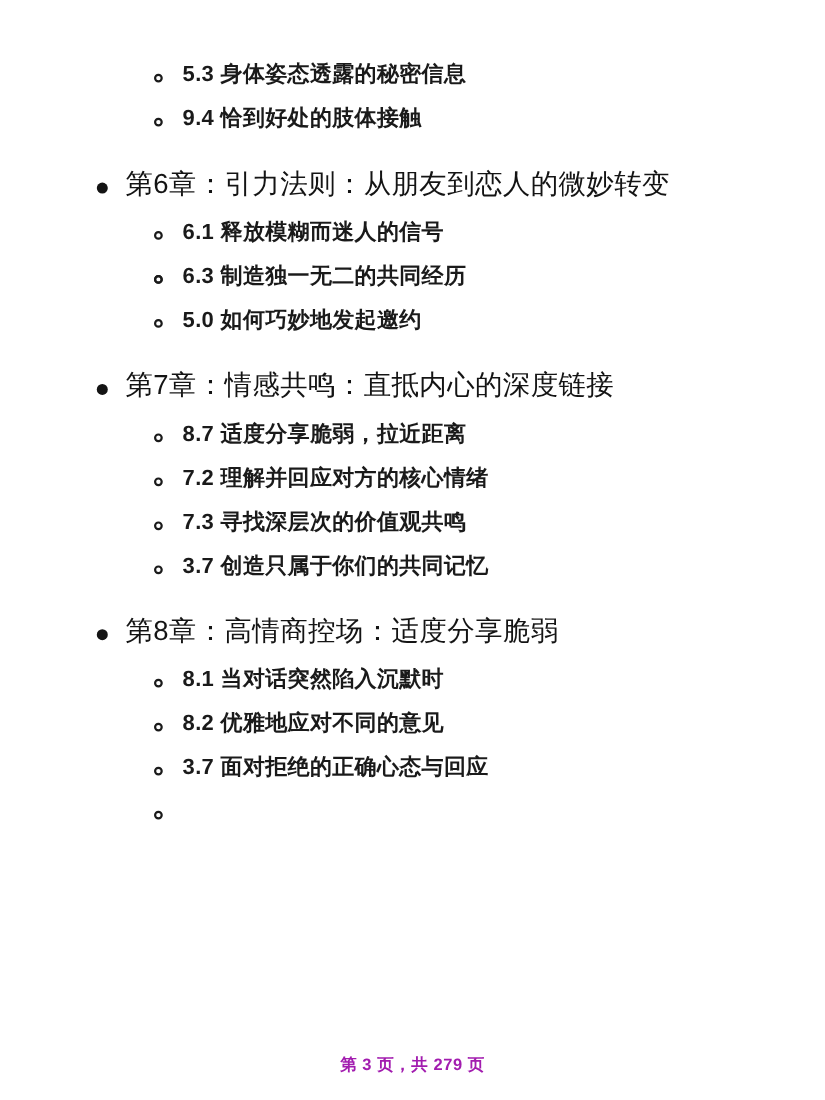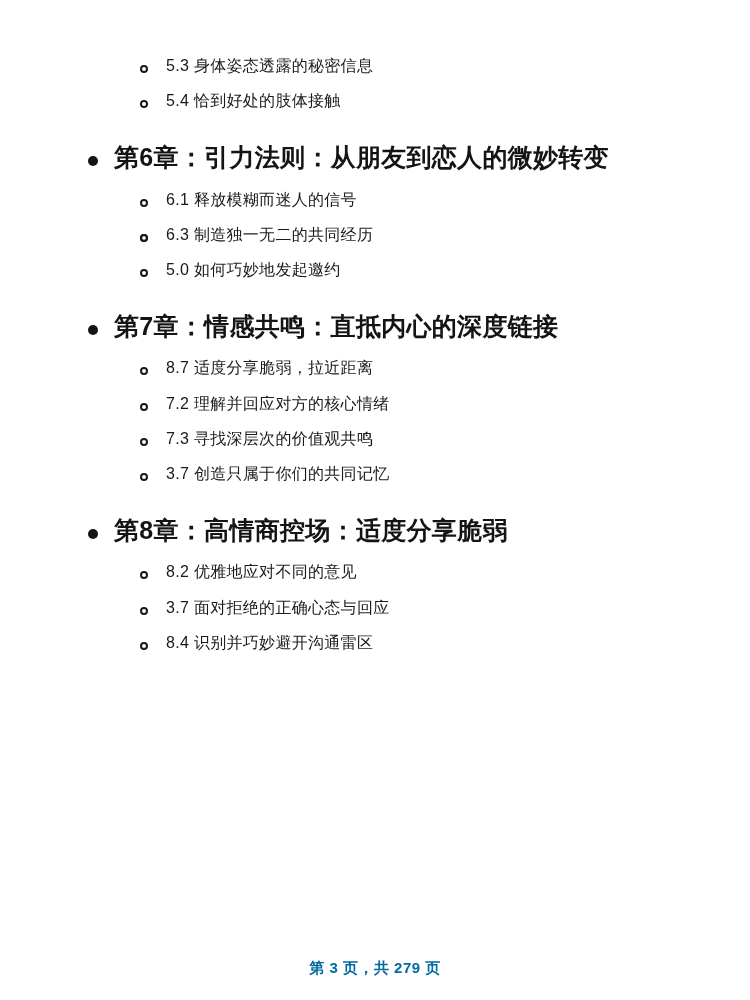--- a/index.html
+++ b/index.html
@@ -20,21 +20,21 @@
     height: 1000px;
     box-sizing: border-box;
     padding: 40px 54px 0 54px;
     position: relative;
   }
   
   .chapter {
     position: relative;
     padding-left: 60px;
     font-size: 25px;
-    font-weight: bold;
+    font-weight: normal;
     line-height: 1.25;
     letter-spacing: 0.3px;
     margin: 26px 0 10px 0;
     color: #141414;
   }
   .chapter:first-child {
     margin-top: 0;
   }
   .chapter .bullet-disc {
     position: absolute;
@@ -42,22 +42,22 @@
     top: 0.55em;
     width: 10px;
     height: 10px;
     background: #141414;
     border-radius: 50%;
   }
   
   .section {
     position: relative;
     padding-left: 112px;
-    font-size: 16px;
-    font-weight: normal;
+    font-size: 20px;
+    font-weight: bold;
     line-height: 1.2;
     letter-spacing: 0.3px;
     margin: 16px 0;
     color: #1a1a1a;
   }
   .section .bullet-circle {
     position: absolute;
     left: 86px;
     top: 0.56em;
     width: 8px;
@@ -75,48 +75,49 @@
     margin-top: 32px;
   }
   .footer {
     position: absolute;
     left: 0;
     right: 0;
     bottom: 22px;
     text-align: center;
     font-size: 15px;
     font-weight: bold;
-    color: #0369a1;
+    color: #a21caf;
     letter-spacing: 0.5px;
   }
 </style>
 </head>
 <body>
 
 <div class="page">
   <div id="toc-root">
       <ul class="group">
         <li class="section"><span class="bullet-circle"></span><span>5.3 身体姿态透露的秘密信息</span></li>
-        <li class="section"><span class="bullet-circle"></span><span>5.4 恰到好处的肢体接触</span></li>
+        <li class="section"><span class="bullet-circle"></span><span>9.4 恰到好处的肢体接触</span></li>
       </ul>
       <div class="chapter"><span class="bullet-disc"></span><span>第6章：引力法则：从朋友到恋人的微妙转变</span></div>
       <ul class="group">
         <li class="section"><span class="bullet-circle"></span><span>6.1 释放模糊而迷人的信号</span></li>
         <li class="section"><span class="bullet-circle"></span></li>
         <li class="section"><span class="bullet-circle"></span><span>6.3 制造独一无二的共同经历</span></li>
         <li class="section"><span class="bullet-circle"></span><span>5.0 如何巧妙地发起邀约</span></li>
       </ul>
       <div class="chapter"><span class="bullet-disc"></span><span>第7章：情感共鸣：直抵内心的深度链接</span></div>
       <ul class="group">
         <li class="section"><span class="bullet-circle"></span><span>8.7 适度分享脆弱，拉近距离</span></li>
         <li class="section"><span class="bullet-circle"></span><span>7.2 理解并回应对方的核心情绪</span></li>
         <li class="section"><span class="bullet-circle"></span><span>7.3 寻找深层次的价值观共鸣</span></li>
         <li class="section"><span class="bullet-circle"></span><span>3.7 创造只属于你们的共同记忆</span></li>
       </ul>
       <div class="chapter"><span class="bullet-disc"></span><span>第8章：高情商控场：适度分享脆弱</span></div>
       <ul class="group">
+        <li class="section"><span class="bullet-circle"></span><span>8.1 当对话突然陷入沉默时</span></li>
         <li class="section"><span class="bullet-circle"></span><span>8.2 优雅地应对不同的意见</span></li>
         <li class="section"><span class="bullet-circle"></span><span>3.7 面对拒绝的正确心态与回应</span></li>
-        <li class="section"><span class="bullet-circle"></span><span>8.4 识别并巧妙避开沟通雷区</span></li>
+        <li class="section"><span class="bullet-circle"></span></li>
       </ul>
     </div>
   <div class="footer">第 3 页，共 279 页</div>
 </div>
 
 </body></html>

